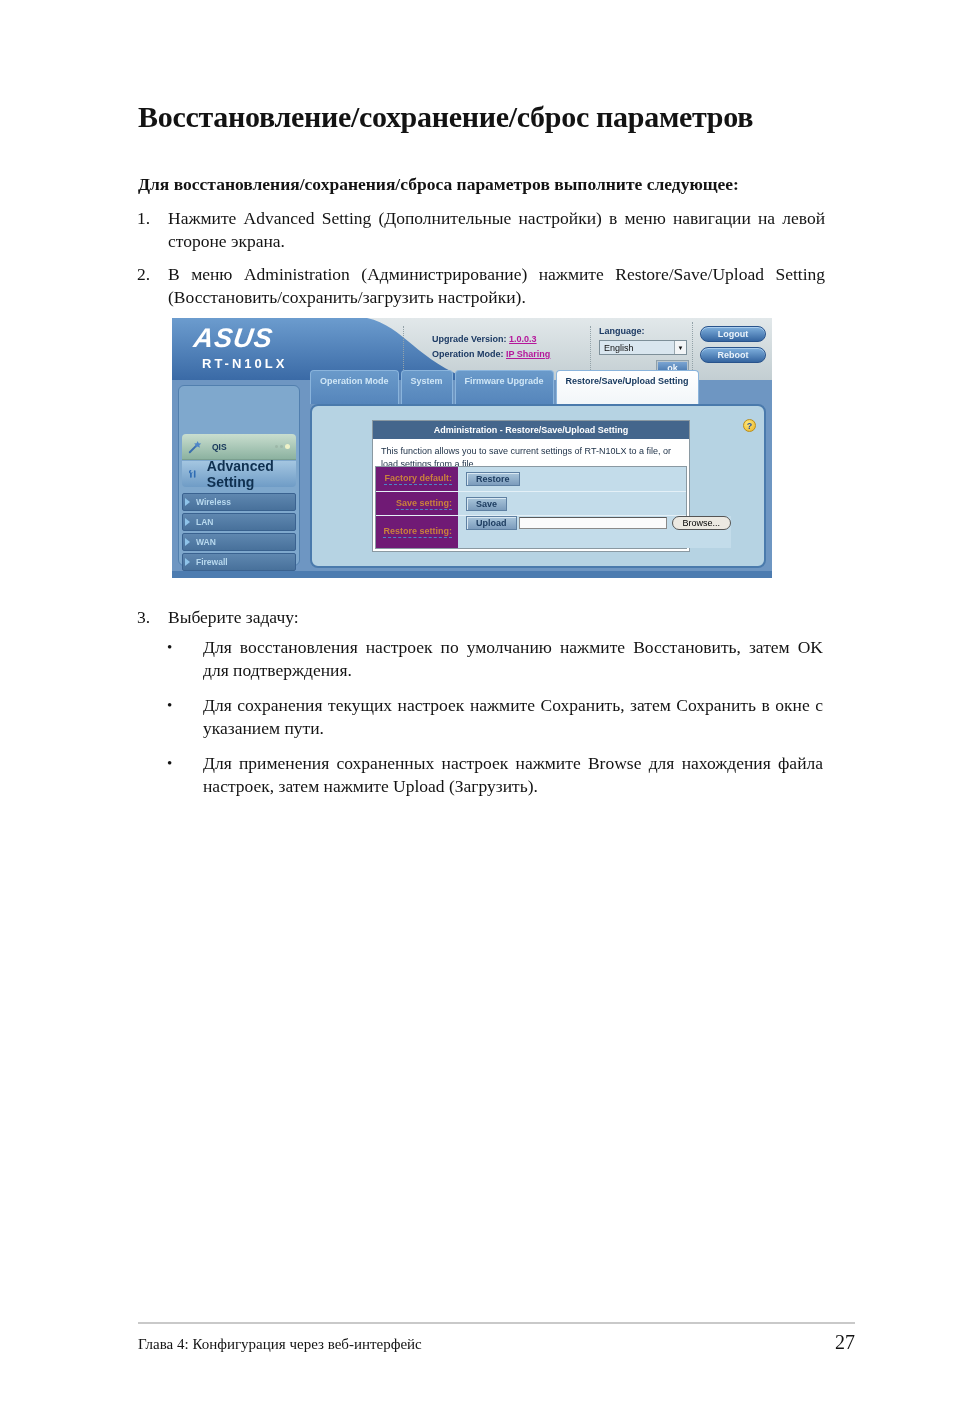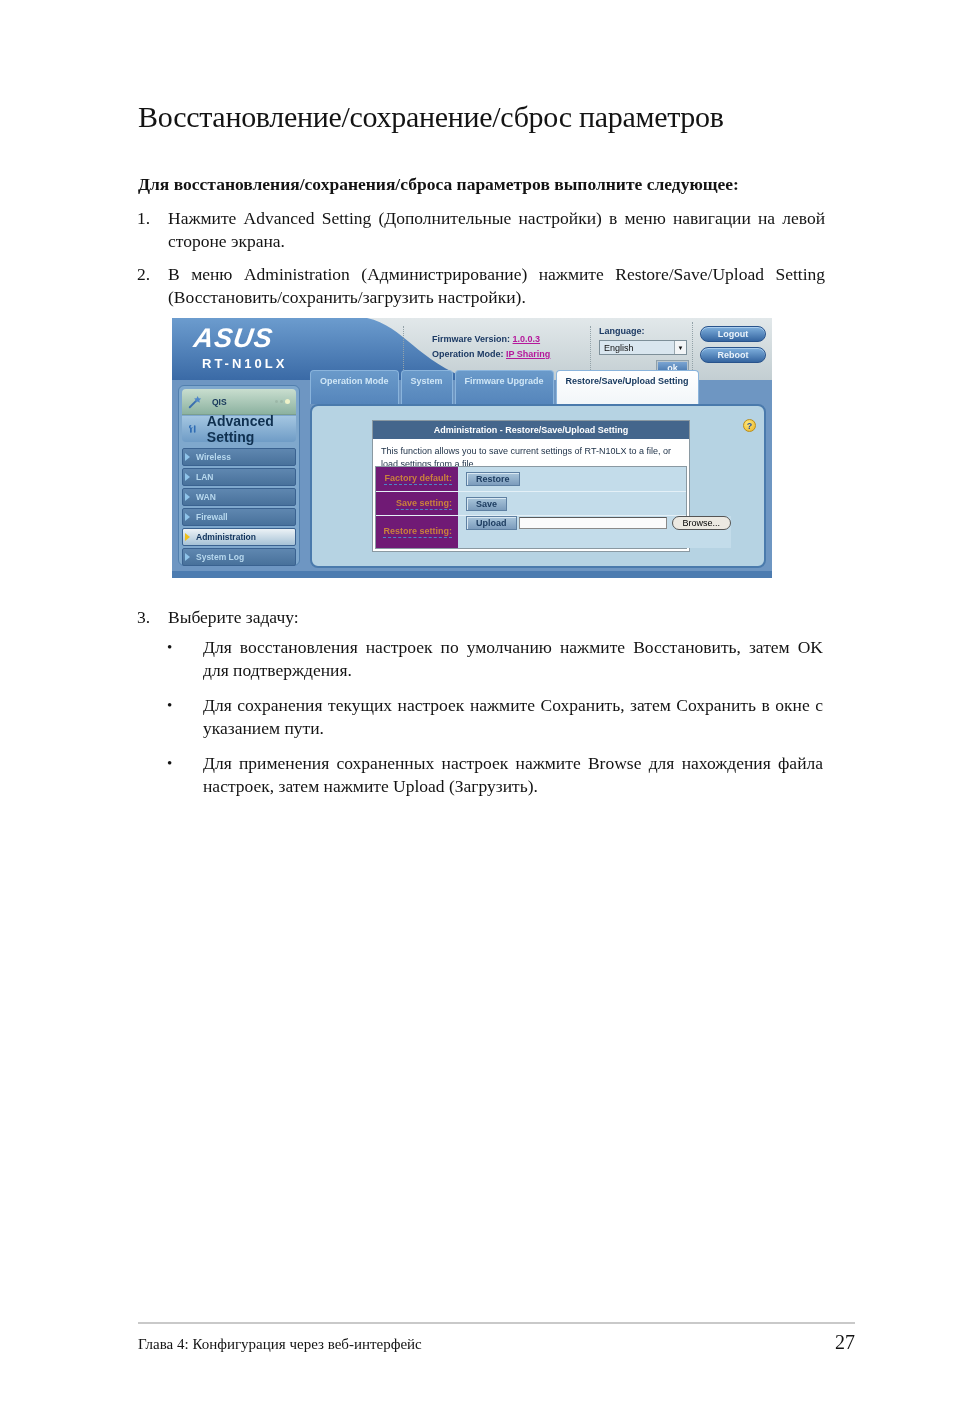--- a/index.html
+++ b/index.html
@@ -4,21 +4,21 @@
 <style>
   * { margin:0; padding:0; box-sizing:border-box; }
   html,body { background:#ffffff; }
   body {
     width:954px; height:1418px; position:relative; overflow:hidden;
     font-family:"Liberation Serif","DejaVu Serif",serif; color:#131313;
   }
   b { font-weight:normal; }
 
   
-  .doc-title { position:absolute; left:138px; top:100px; font-size:30px; font-weight:normal; letter-spacing:-0.3px; }
+  .doc-title { position:absolute; left:138px; top:100px; font-size:30px; font-weight:bold; letter-spacing:-0.3px; }
   .doc-intro { position:absolute; left:138px; top:174px; font-size:17.5px; font-weight:bold; }
   .steps { position:absolute; left:137px; top:207px; width:688px; list-style:none; }
   .step { display:flex; margin-bottom:10px; font-size:17.5px; line-height:23px; }
   .step-num { width:31px; flex-shrink:0; }
   .step-text { flex:1; text-align:justify; }
   .step3 { position:absolute; left:137px; top:606px; width:688px; }
   .tasks { position:absolute; left:167px; top:636px; width:656px; list-style:none; }
   .task { display:flex; margin-bottom:12px; font-size:17.5px; line-height:23px; }
   .task-marker { width:36px; flex-shrink:0; font-size:15px; }
   .task-text { flex:1; text-align:justify; }
@@ -58,21 +58,21 @@
           color:#eaf3fb; font-weight:bold; font-size:9px; display:flex; align-items:center;
           justify-content:center; box-shadow:inset 0 1px 0 #aacdee; }
   .pill.logout { top:8px; } .pill.reboot { top:29px; }
 
   .shot-body { position:absolute; left:0; top:62px; width:600px; height:191px; background:#6e96c2; }
   .shot-strip { position:absolute; left:0; top:253px; width:600px; height:7px; background:#4d7cb0; }
 
   .sidebar { position:absolute; left:6px; top:5px; width:122px; height:181px;
              background:#7fa8cd; border:1px solid #517fae; border-radius:6px; padding:3px; }
   .qis-row { height:26px; background:linear-gradient(#c9decf,#8cb2a0); border-radius:4px 4px 0 0;
-             border-bottom:1px solid #7a9e8e; display:flex; align-items:center; padding:12px 6px; }
+             border-bottom:1px solid #7a9e8e; display:flex; align-items:center; padding:12px 6px;margin-top:45px; }
   .qis-label { margin-left:10px; color:#16365a; font-weight:bold; font-size:8.5px; flex:1; }
   .dots { display:flex; gap:2px; align-items:center; }
   .dot { width:3px; height:3px; border-radius:50%; background:#9db8a8; }
   .dot.bright { background:#eef2c8; width:5px; height:5px; }
   .adv-row { height:26px; background:linear-gradient(#a4c6e1,#6f9cc6); border-radius:0 0 4px 4px;
              display:flex; align-items:center; padding:0 6px; margin-top:1px; }
   .adv-label { margin-left:9px; color:#0f3050; font-weight:bold; font-size:14px; }
   .menu { margin-top:6px; display:flex; flex-direction:column; gap:2px; }
   .mitem { height:18px; background:linear-gradient(#5f87b0,#48719b); border:1px solid #3a6290;
            border-radius:2px; display:flex; align-items:center; padding-left:2px;
@@ -145,21 +145,21 @@
             <stop offset="1" stop-color="#3a6aa6"></stop>
         </linearGradient>
       </defs>
       <path d="M0,0 H195 C232,8 246,44 300,62 H0 Z" fill="url(#bgrad)"></path>
     </svg>
     <div class="logo">ASUS</div>
     <div class="model">RT-N10LX</div>
 
     <div class="hinfo">
       <div class="hline">
-        <span>Firmware Version:</span>
+        <span>Upgrade Version:</span>
         <span class="hlink">1.0.0.3</span>
       </div>
       <div class="hline">
         <span>Operation Mode:</span>
         <span class="hlink">IP Sharing</span>
       </div>
     </div>
 
     <div class="hlang">
       <div class="hlang-label">Language:</div>

